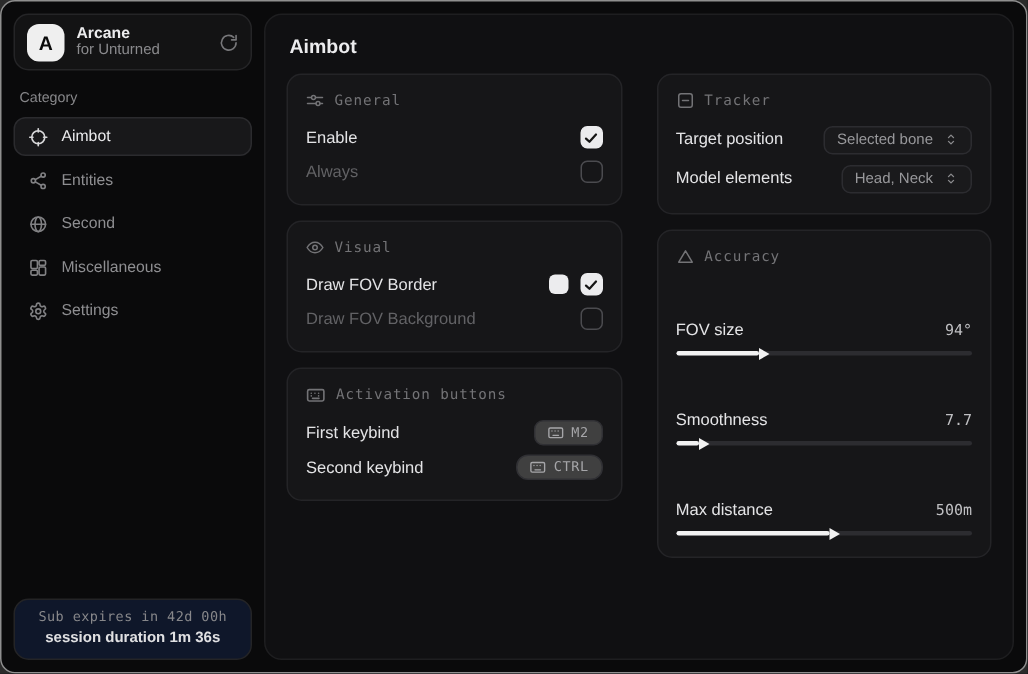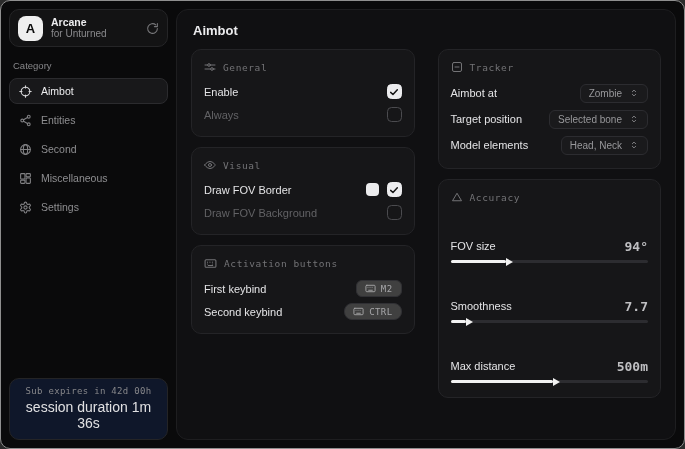--- a/index.html
+++ b/index.html
@@ -32,21 +32,21 @@
     display:flex;align-items:center;gap:9px;height:26px;padding:0 9px;border-radius:8px;
     color:#8e8e91;font-size:10.5px;border:1px solid transparent;cursor:default;
   }
   .nav-item.active{background:#18181a;border-color:#2b2b2e;color:#ececee;}
   .nav-item .nicon{display:flex;opacity:.9;}
   .sidebar-spacer{flex:1;}
   .footer-card{
     background:#0f172a;border:1px solid #242426;border-radius:10px;padding:7px 10px 8px 10px;text-align:center;
   }
   .footer-line1{color:#87878a;font-size:9px;letter-spacing:.3px;}
-  .footer-line2{color:#e0e0e2;font-size:14px;font-weight:normal;margin-top:3px;}
+  .footer-line2{color:#e0e0e2;font-size:10px;font-weight:bold;margin-top:3px;}
 
   
   .main{
     flex:1;margin:8px 8px 8px 0;background:#101012;border:1px solid #1e1e20;
     border-radius:12px;padding:12px 14px;overflow:hidden;
   }
   .page-title{color:#ececee;font-size:13px;font-weight:bold;margin:1px 0 11px 2px;}
   .columns{display:flex;gap:23px;align-items:flex-start;}
   .col{flex:1;min-width:0;}
   .card{
@@ -77,21 +77,21 @@
   }
   .dropdown{
     display:flex;align-items:center;gap:7px;background:#1a1a1c;border:1px solid #2c2c30;
     border-radius:6px;padding:3px 8px;color:#98989b;font-size:10px;
   }
   .dropdown .chev{display:flex;color:#8a8a8d;}
 
   
   .acc-row{margin-bottom:4px;}
   .acc-top{display:flex;align-items:center;justify-content:space-between;min-height:18px;margin-top:34px;}
-  .acc-value{color:#bfbfc2;font-size:13px;font-weight:bold;}
+  .acc-value{color:#bfbfc2;font-size:10px;}
   .slider{position:relative;height:3px;background:#2c2c30;border-radius:2px;margin:5px 0 10px 0;}
   .slider-fill{position:relative;height:3px;background:#f2f2f2;border-radius:2px;}
   .slider-fill::after{
     content:"";position:absolute;right:-7px;top:-2.5px;width:0;height:0;
     border-left:7px solid #f2f2f2;border-top:4px solid transparent;border-bottom:4px solid transparent;
   }
   svg{display:block;}
 </style>
 </head>
 <body>
@@ -298,32 +298,20 @@
           <div class="card-header">
             <span>
               <svg width="12" height="12" viewBox="0 0 24 24" fill="none" stroke="currentColor" stroke-width="2" stroke-linecap="round" stroke-linejoin="round">
                 <rect x="3" y="3" width="18" height="18" rx="3"></rect>
                   <line x1="8" y1="12" x2="16" y2="12"></line>
               </svg>
             </span>
             <span class="ctitle mono">Tracker</span>
           </div>
           <div class="row" style="min-height:26px;">
-            <span class="row-label">Aimbot at</span>
-            <button class="dropdown">
-              <span>Zombie</span>
-              <span class="chev">
-                <svg width="10" height="10" viewBox="0 0 24 24" fill="none" stroke="currentColor" stroke-width="2.2" stroke-linecap="round" stroke-linejoin="round">
-                    <polyline points="8 9 12 5 16 9"></polyline>
-                    <polyline points="8 15 12 19 16 15"></polyline>
-                  </svg>
-              </span>
-            </button>
-          </div>
-          <div class="row" style="min-height:26px;">
             <span class="row-label">Target position</span>
             <button class="dropdown">
               <span>Selected bone</span>
               <span class="chev">
                 <svg width="10" height="10" viewBox="0 0 24 24" fill="none" stroke="currentColor" stroke-width="2.2" stroke-linecap="round" stroke-linejoin="round">
                     <polyline points="8 9 12 5 16 9"></polyline>
                     <polyline points="8 15 12 19 16 15"></polyline>
                   </svg>
               </span>
             </button>

